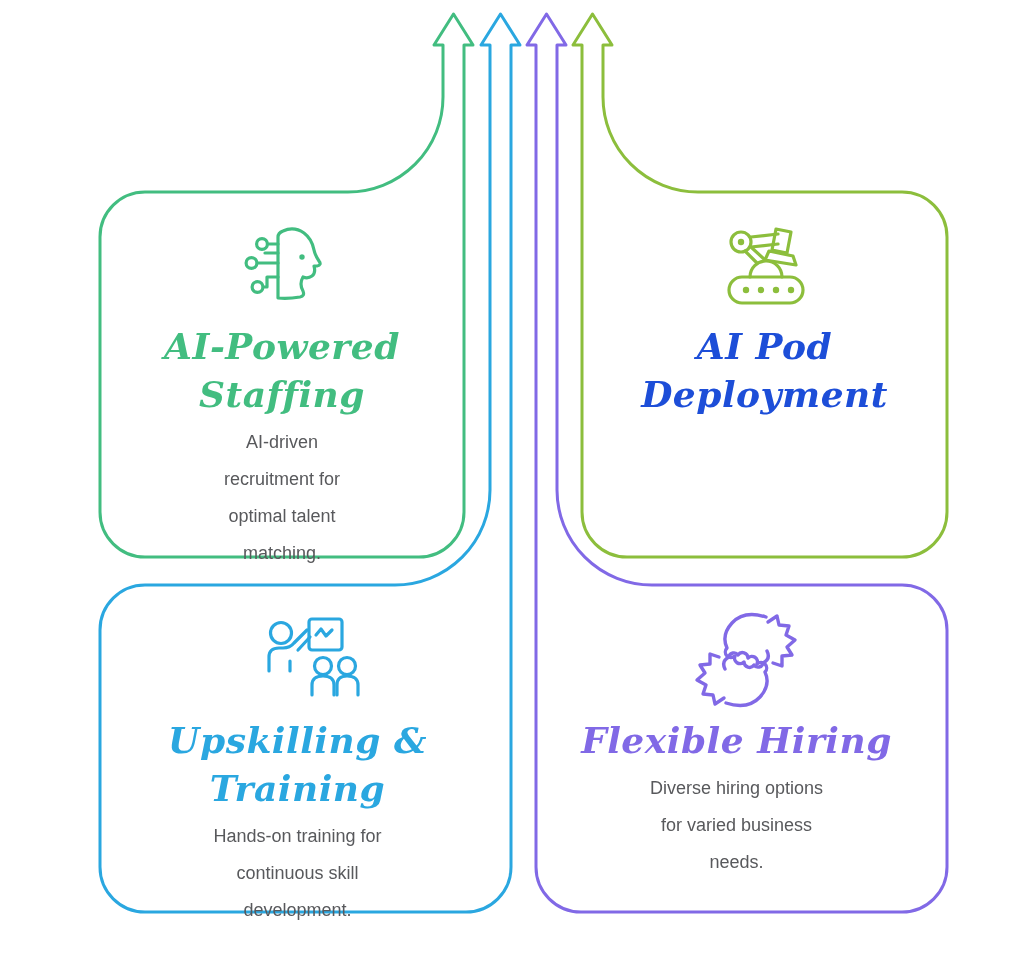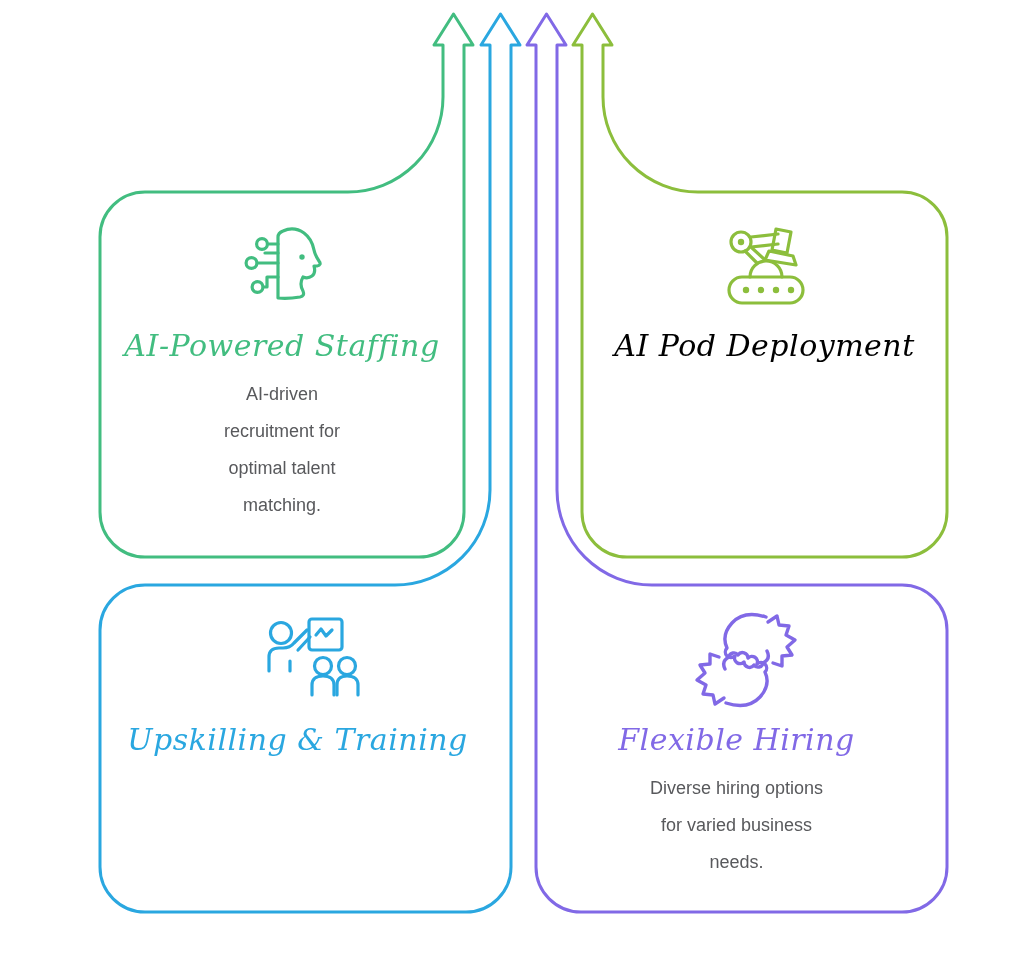--- a/index.html
+++ b/index.html
@@ -1,30 +1,30 @@
 <!DOCTYPE html>
 <html><head>
 <meta charset="utf-8">
 <style>
   html,body{margin:0;padding:0;background:#fff;}
   .canvas{position:relative;width:1024px;height:962px;background:#ffffff;overflow:hidden;
           font-family:"Liberation Sans",sans-serif;}
   .canvas svg{position:absolute;left:0;top:0;}
   .card-text{position:absolute;text-align:center;}
-  .card-title{font-family:"DejaVu Serif",serif;font-style:italic;font-weight:400;
-              font-size:30px;line-height:48px;letter-spacing:.5px;}
+  .card-title{font-family:"DejaVu Serif",serif;font-style:italic;font-weight:700;
+              font-size:36px;line-height:48px;letter-spacing:.5px;}
   .card-desc{font-size:18px;line-height:37px;color:#58595c;white-space:pre-line;margin-top:6px;}
   .pos-tl{left:100px;width:364px;}
   .pos-tr{left:582px;width:365px;}
   .pos-bl{left:92px;width:411px;}
   .pos-br{left:531px;width:411px;}
   .row-top{top:322px;}
   .row-bottom{top:716px;}
   .c-green  .card-title{color:#42bd80;}
-  .c-olive  .card-title{color:#000000;}
+  .c-olive  .card-title{color:#1d4ed8;}
   .c-blue   .card-title{color:#2aa7e0;}
   .c-purple .card-title{color:#8169e6;}
 </style>
 </head>
 <body>
 
 <div class="canvas">
 
   <svg width="1024" height="962" viewBox="0 0 1024 962">
 
@@ -98,20 +98,23 @@
 optimal talent
 matching.</div>
   </div>
 
   <div class="card-text pos-tr row-top c-olive">
     <div class="card-title">AI Pod Deployment</div>
   </div>
 
   <div class="card-text pos-bl row-bottom c-blue">
     <div class="card-title">Upskilling &amp; Training</div>
+    <div class="card-desc">Hands-on training for
+continuous skill
+development.</div>
   </div>
 
   <div class="card-text pos-br row-bottom c-purple">
     <div class="card-title">Flexible Hiring</div>
     <div class="card-desc">Diverse hiring options
 for varied business
 needs.</div>
   </div>
 
 </div>

